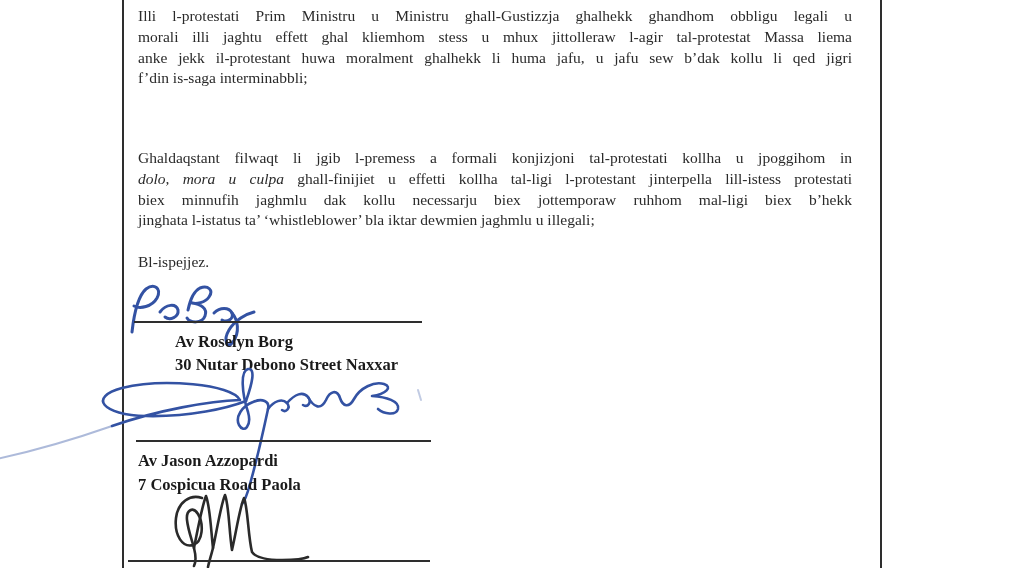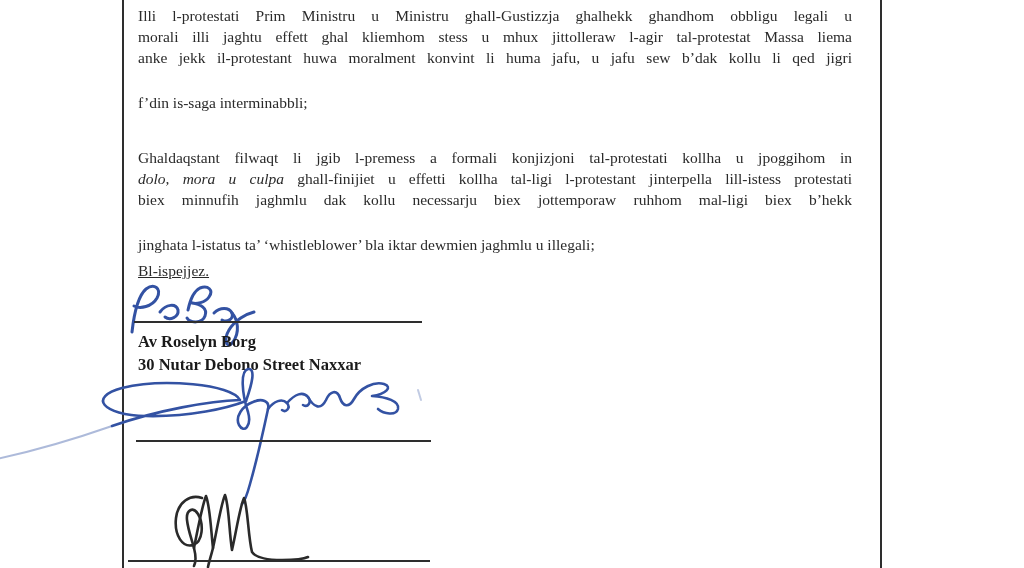--- a/index.html
+++ b/index.html
@@ -20,21 +20,21 @@
     background:var(--rule_color,#2e2e2e);
   }
   .vborder.left{left:122px;}
   .vborder.right{left:880px;}
   .textblock{
     position:absolute;left:138px;width:714px;
     font-size:15.5px;line-height:20.8px;
     color:var(--ink,#262626);
   }
   .jline{text-align:justify;text-align-last:justify;}
-  .lastline{text-align:right;text-align-last:left;margin-top:25px;}
+  .lastline{text-align:right;text-align-last:left;}
   .it{font-style:italic;}
   .sigline{
     position:absolute;height:2px;
     background:var(--rule_color,#2e2e2e);
   }
   .namesblock{
     position:absolute;left:138px;
     font-weight:700;font-size:16.5px;color:var(--ink_bold,#1a1a1a);
   }
   .namesblock .nline{line-height:23px;}
@@ -47,58 +47,62 @@
 <body>
 
 <div class="page">
 
   <div class="vborder left"></div>
   <div class="vborder right"></div>
 
   <div class="textblock" style="top:6px;">
     <div class="jline">Illi l-protestati Prim Ministru u Ministru ghall-Gustizzja ghalhekk ghandhom obbligu legali u</div>
     <div class="jline">morali illi jaghtu effett ghal kliemhom stess u mhux jittolleraw l-agir tal-protestat Massa liema</div>
-    <div class="jline">anke jekk il-protestant huwa moralment konvint li huma jafu, u jafu sew b’dak kollu li qed jigri</div>
+    <div class="jline">anke jekk il-protestant huwa moralment ghalhekk li huma jafu, u jafu sew b’dak kollu li qed jigri</div>
     <div class="lastline">f’din is-saga interminabbli;</div>
   </div>
 
   <div class="textblock" style="top:148px;">
     <div class="jline">Ghaldaqstant filwaqt li jgib l-premess a formali konjizjoni tal-protestati kollha u jpoggihom in</div>
     <div class="jline"><span class="it">dolo, mora u culpa</span><span> ghall-finijiet u effetti kollha tal-ligi l-protestant jinterpella lill-istess protestati</span></div>
     <div class="jline">biex minnufih jaghmlu dak kollu necessarju biex jottemporaw ruhhom mal-ligi biex b’hekk</div>
     <div class="lastline">jinghata l-istatus ta’ ‘whistleblower’ bla iktar dewmien jaghmlu u illegali;</div>
   </div>
 
-  <div class="textblock lastline" style="top:236px;text-decoration:underline;">Bl-ispejjez.</div>
+  <div class="textblock lastline" style="top:252px;">Bl-ispejjez.</div>
 
   <svg class="sig sig-blue" style="left:126px;top:280px;" width="160" height="72" viewBox="0 0 160 72">
     <path stroke-width="3" d="M6,52 C8,34 12,16 20,9 C28,3 36,8 31,18 C26,27 14,29 8,26"></path>
     <path stroke-width="3" d="M34,32 C40,24 50,23 52,30 C53,37 44,41 39,37"></path>
     <path stroke-width="3" d="M62,30 C64,20 68,11 74,8 C82,5 88,10 83,17 C79,23 70,24 66,23 C74,24 82,28 79,36 C76,44 64,43 61,38"></path>
     <path stroke-width="3" d="M88,33 C94,27 103,27 106,33 C108,39 101,43 96,40"></path>
     <path stroke-width="3" d="M106,33 C112,40 114,52 107,62 C101,70 97,60 103,50 C109,40 120,34 128,32"></path>
   </svg>
   <div class="sigline" style="left:134px;top:321px;width:288px;"></div>
 
-  <div class="namesblock" style="top:330px;">
+  <div class="namesblock" style="top:330px;margin-left:37px;">
     <div class="nline">Av Roselyn Borg</div>
     <div class="nline">30 Nutar Debono Street Naxxar</div>
   </div>
 
   <svg class="sig sig-blue" style="left:-10px;top:356px;" width="490" height="152" viewBox="0 0 490 152">
     <path stroke-width="2" stroke-opacity="0.4" d="M2,104 C40,96 82,84 122,70"></path>
     <path stroke-width="2.6" d="M122,70 C168,54 220,45 250,44 C242,28 172,22 132,32 C98,41 112,59 156,60 C200,61 238,52 256,45"></path>
     <path stroke-width="2.6" d="M256,45 C262,28 266,12 258,13 C250,15 252,38 258,56 C262,70 254,78 249,69 C245,61 252,50 263,46 C272,42 280,45 278,53 C275,67 268,100 260,128 C257,139 254,146 252,148"></path>
     <path stroke-width="2.6" d="M278,53 C284,45 292,42 297,47 C301,52 296,57 292,54"></path>
     <path stroke-width="2.6" d="M297,47 C305,38 313,35 318,41 C322,46 318,52 313,49"></path>
     <path stroke-width="2.6" d="M318,41 C324,52 331,54 336,44 C340,35 347,33 350,42 C353,51 359,52 364,43 C370,32 384,25 394,28 C403,31 396,38 382,40 C396,41 410,45 408,53 C406,60 394,58 388,53"></path>
     <path stroke-width="2" stroke-opacity="0.3" stroke="#777777" d="M428,34 L431,44"></path>
   </svg>
   <div class="sigline" style="left:136px;top:440px;width:295px;"></div>
 
+  <div class="namesblock" style="top:449px;">
+    <div class="nline" style="line-height:24px;">Av Jason Azzopardi</div>
+    <div class="nline" style="line-height:24px;">7 Cospicua Road Paola</div>
+  </div>
 
   <svg class="sig sig-black" style="left:156px;top:486px;" width="175" height="82" viewBox="0 0 175 82">
     <path stroke-width="2.6" d="M46,12 C34,8 22,16 20,32 C18,50 27,62 37,59 C47,56 48,38 42,28 C37,20 30,24 31,34 C32,44 36,54 38,62 C40,70 40,76 38,80"></path>
     <path stroke-width="2.6" d="M38,62 C42,42 46,20 50,10 C54,20 55,44 57,62 C61,44 65,18 69,9 C73,19 73,45 76,64 C80,47 84,20 88,12 C92,22 92,50 96,66 C100,72 110,74 126,74 C138,74 148,73 152,71"></path>
     <path stroke-width="2.6" d="M57,62 C55,70 53,76 52,81"></path>
   </svg>
   <div class="sigline" style="left:128px;top:560px;width:302px;"></div>
 
 </div>
 

